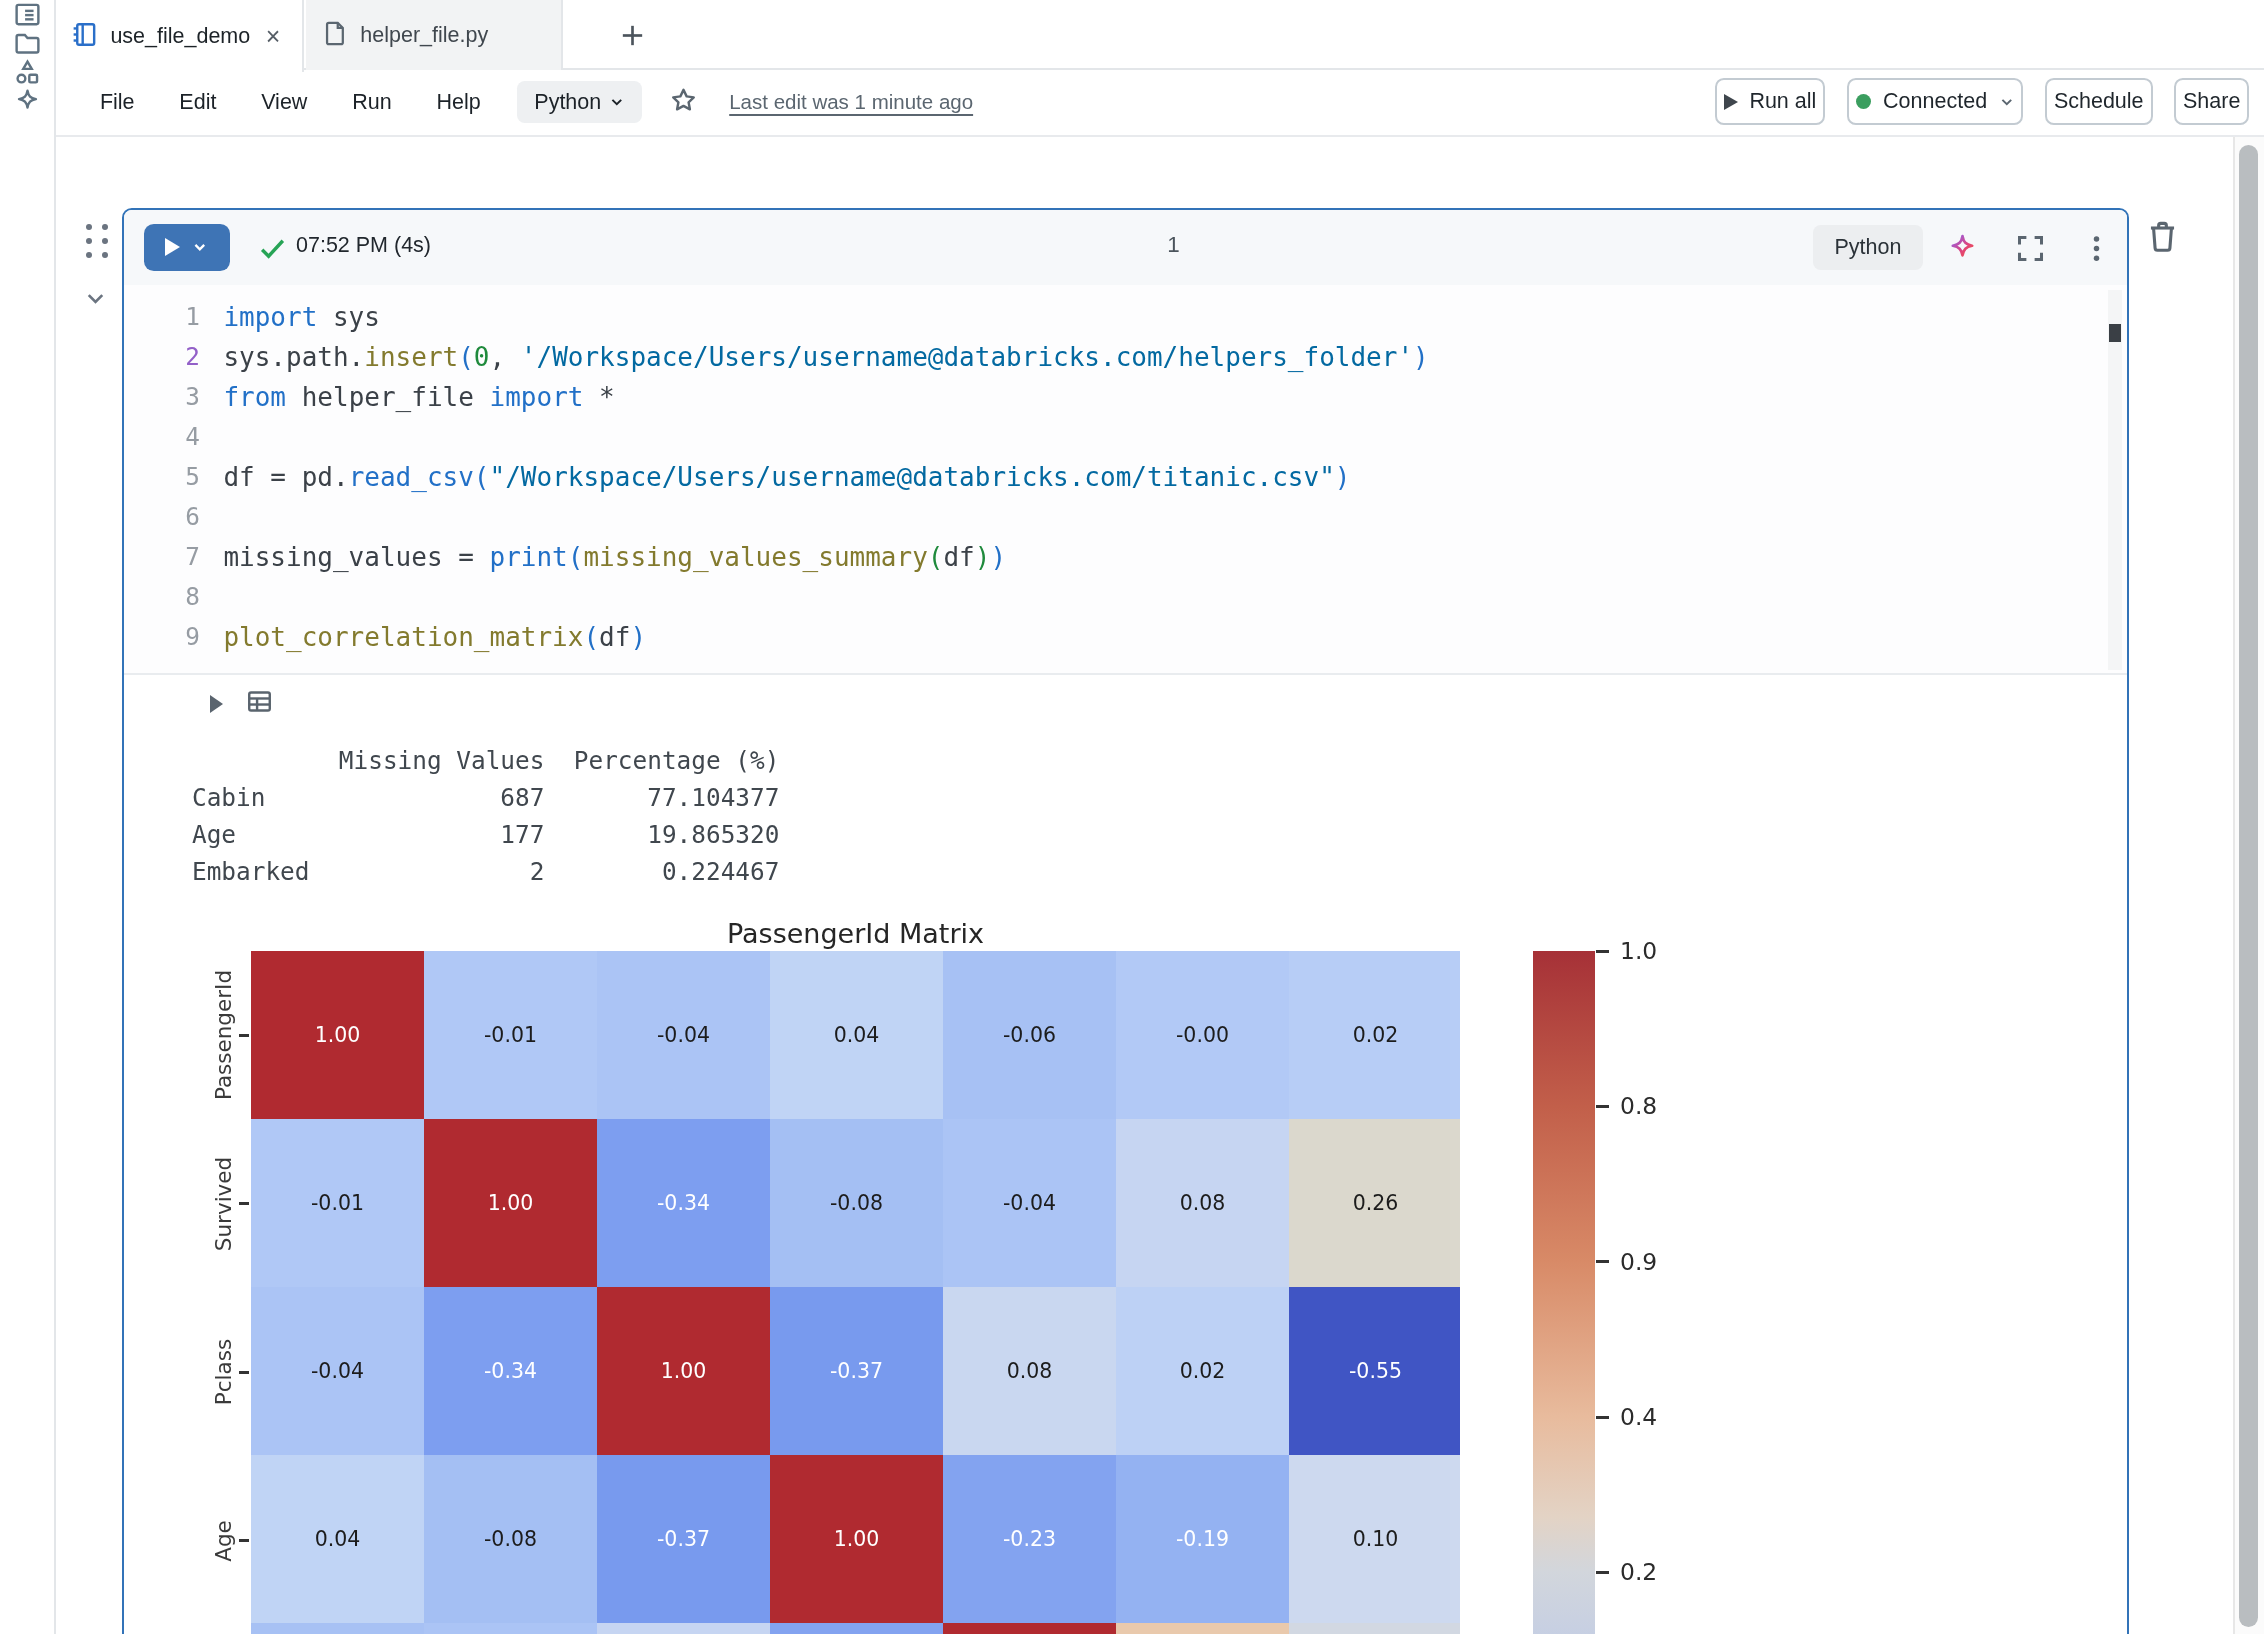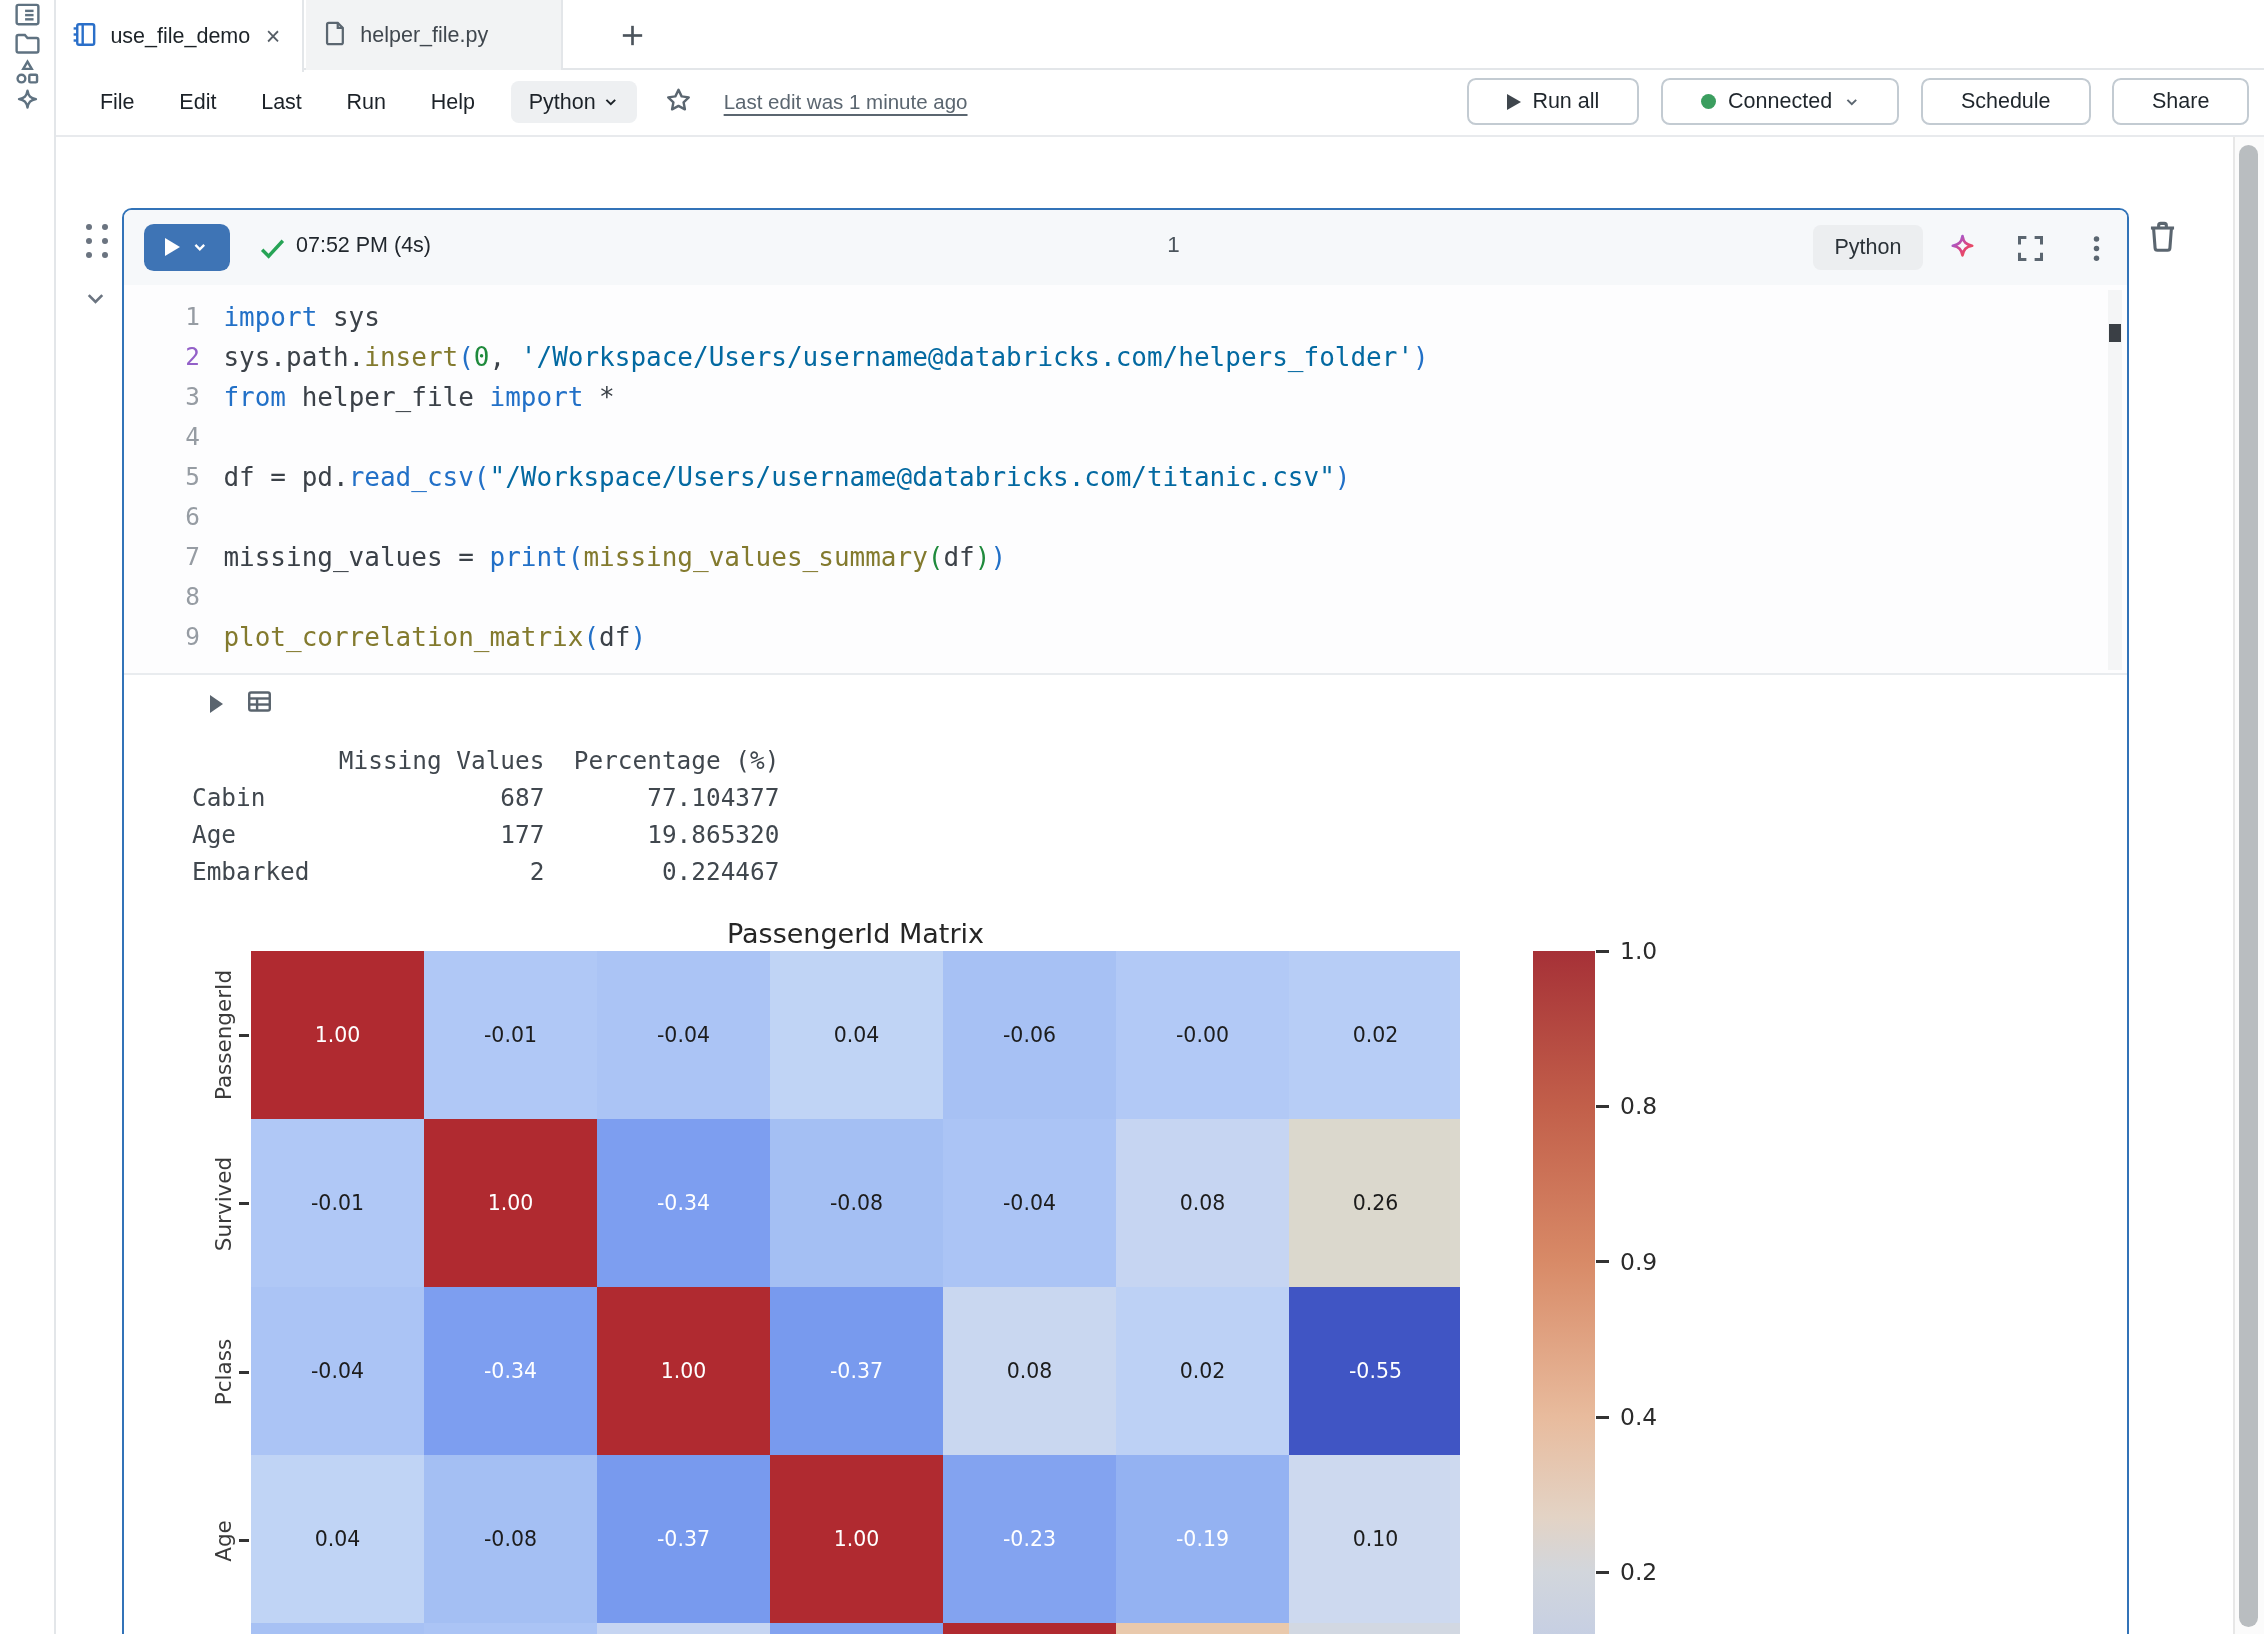--- a/index.html
+++ b/index.html
@@ -32,21 +32,21 @@
   .menubar { position:absolute; left:56px; top:70px; right:0; height:64px; display:flex;
     align-items:center; padding-left:21.5px; background:#fff; }
   .mitem { font-size:21.5px; color:#1c2228; padding:7.8px 22.4px; border-radius:5.9px; cursor:pointer; }
   .lang-pill { display:flex; align-items:center; gap:7.8px; background:#eef0f2; border-radius:7.8px;
     padding:8.8px 17.6px; margin-left:13.7px; font-size:21.5px; color:#1c2228; cursor:pointer; }
   .star { margin-left:27px; color:#5b6670; }
   .lastedit { margin-left:31px; font-size:20.5px; color:#5b6670; text-decoration:underline;
     text-underline-offset:4.9px; cursor:pointer; }
   .menubar-right { position:absolute; right:15.6px; top:78px; display:flex; gap:21.5px; z-index:3; }
   .topbtn { height:47px; display:flex; align-items:center; gap:11.7px; border:2px solid #c3cbd2;
-    border-radius:8.8px; background:#fff; padding:0 38px; font-size:21.5px; color:#1f262c; cursor:pointer; }
+    border-radius:8.8px; background:#fff; padding:0 7px; font-size:21.5px; color:#1f262c; cursor:pointer; }
   .menufloor { position:absolute; left:56px; top:135px; right:0; height:2px; background:#e8eaed; }
 
   .play-sm { width:0; height:0; border-left:14.6px solid #3f464d; border-top:8.8px solid transparent;
     border-bottom:8.8px solid transparent; }
   .green-dot { width:15.6px; height:15.6px; border-radius:50%; background:#3b9e5f; }
   .chev { width:15.6px; height:15.6px; }
   .chev svg { width:15.6px; height:15.6px; display:block; }
 
   
   .grip { position:absolute; left:86px; top:224px; width:27px; height:37px;
@@ -184,21 +184,21 @@
       <svg viewBox="0 0 24 24" width="29" height="29" stroke-width="2.2">
           <line x1="12" y1="4" x2="12" y2="20"></line>
           <line x1="4" y1="12" x2="20" y2="12"></line>
         </svg>
     </div>
   </div>
 
   <div class="menubar">
     <span class="mitem">File</span>
     <span class="mitem">Edit</span>
-    <span class="mitem">Last</span>
+    <span class="mitem">View</span>
     <span class="mitem">Run</span>
     <span class="mitem">Help</span>
     <span class="lang-pill">
       <span>Python</span>
       <span class="chev">
           <svg viewBox="0 0 16 16" stroke-width="2">
             <path d="M3.5 6l4.5 4.5L12.5 6"></path>
           </svg>
         </span>
     </span>

